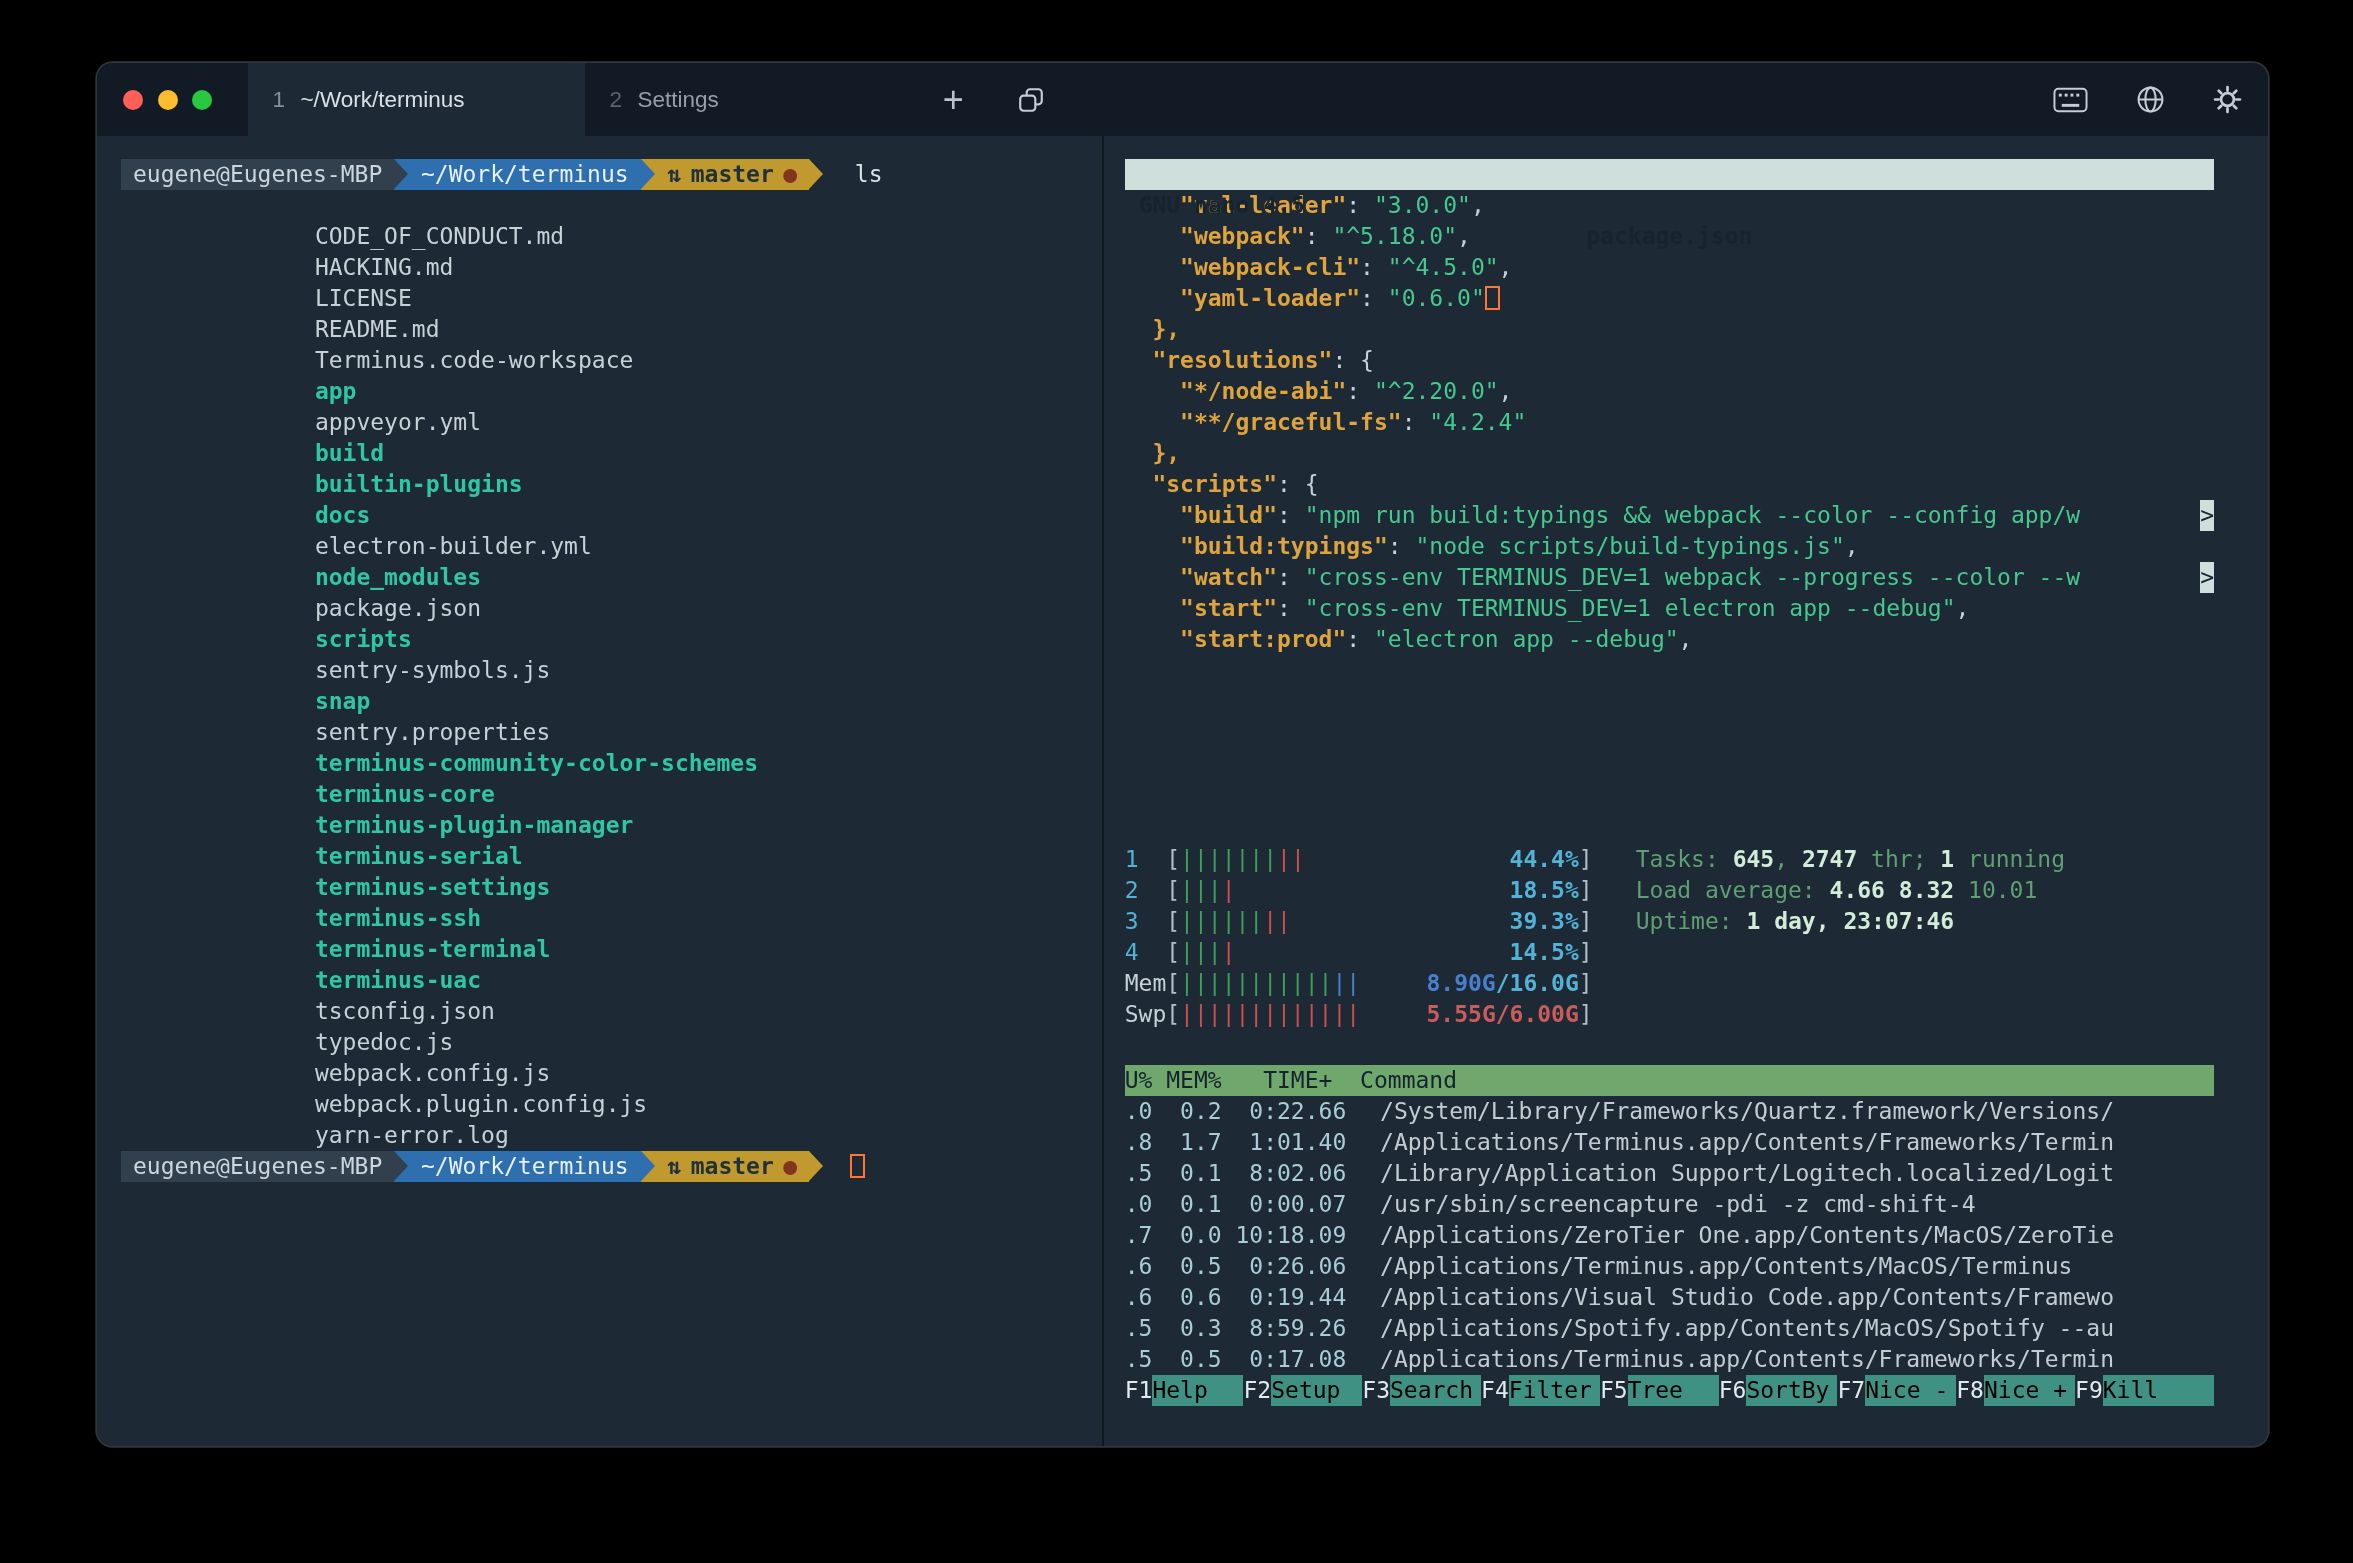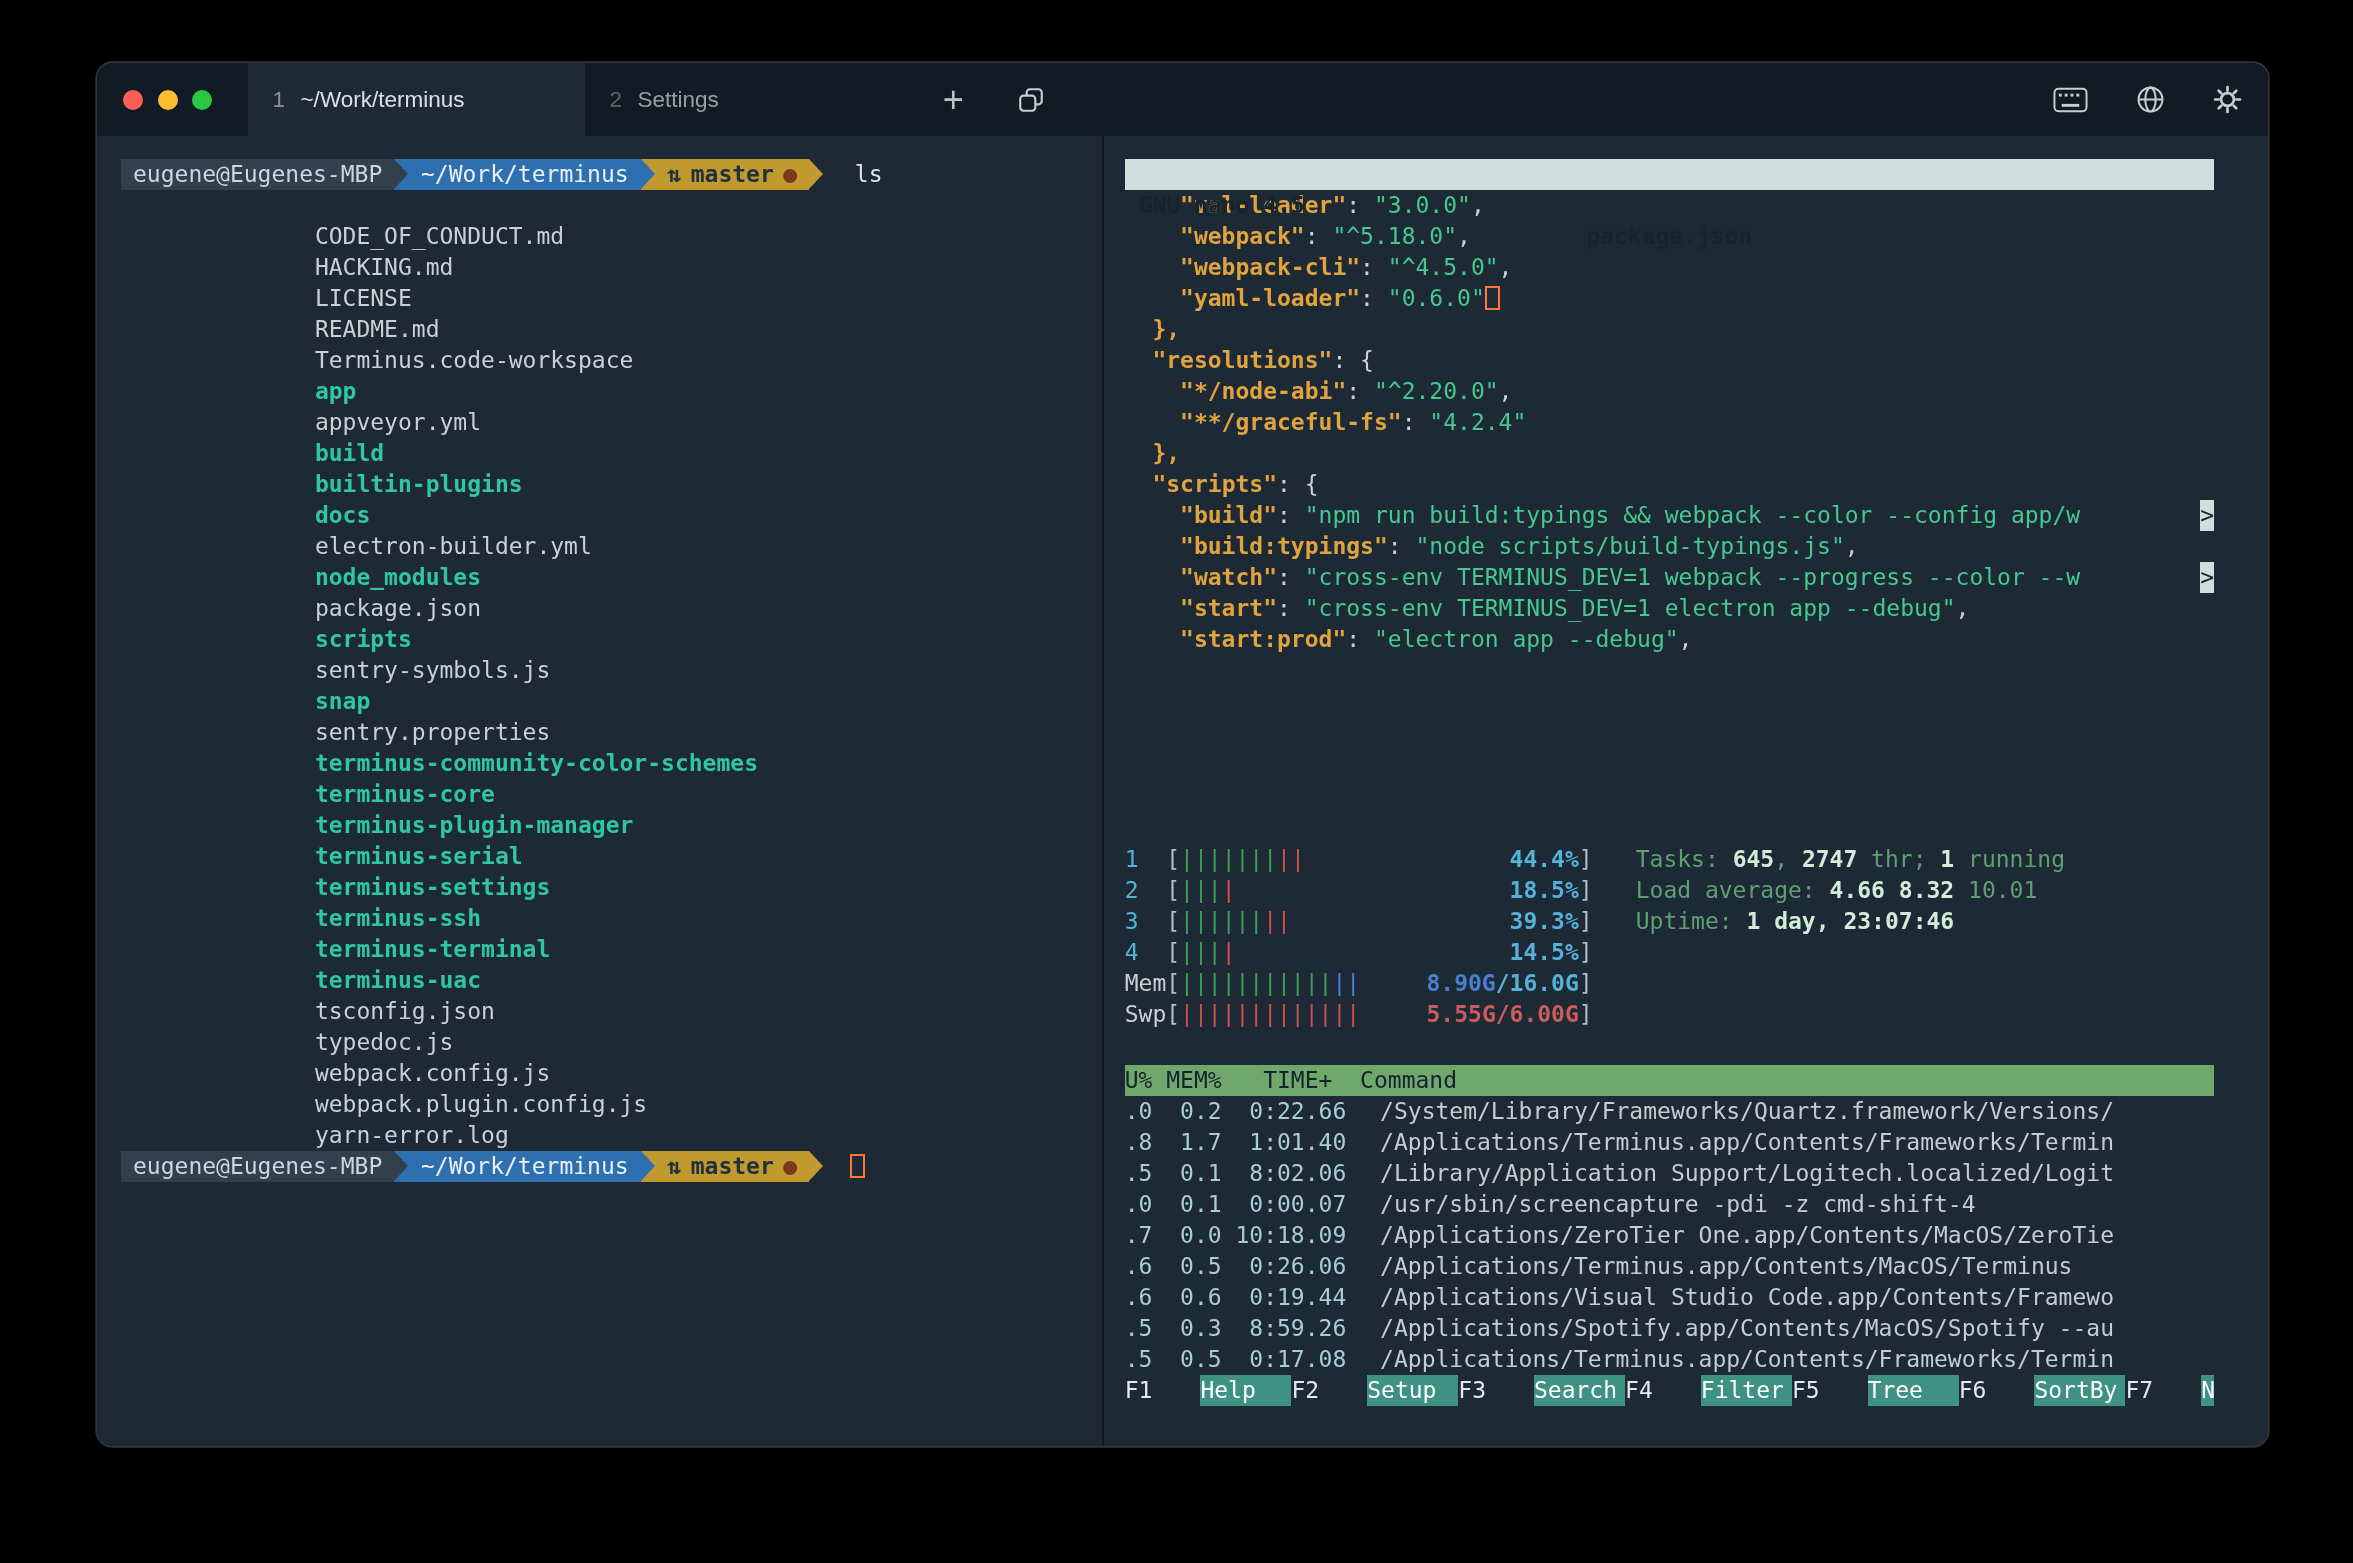--- a/index.html
+++ b/index.html
@@ -81,24 +81,24 @@
   .seg.bb{color:#4a7fd0;}
   .seg.pct{color:#53b2d6;font-weight:bold;}
   .seg.memu{color:#4a7fd0;font-weight:bold;}
   .seg.swpu{color:#cc5c5c;font-weight:bold;}
   .seg.ilab{color:#5f9f72;}
   .seg.ival{color:#d2ecd8;font-weight:bold;}
   .seg.pn{color:#a9cdd6;}
   .seg.pc{color:#c3ccd2;flex:0 1 auto;min-width:0;overflow:hidden;margin-left:20px;}
   .phead{margin-top:35px;height:31px;background:#6fa76d;color:#15232d;white-space:pre;overflow:hidden;}
   .fbar{display:flex;height:31px;overflow:hidden;}
-  .fitem{display:flex;flex:0 0 auto;gap:48px;}
+  .fitem{display:flex;flex:0 0 auto;}
   .fitem:last-child{flex:1 1 auto;align-items:flex-end;}
   .fkey{color:#e2eaee;white-space:pre;}
-  .fchip{background:#3f9183;color:#ffffff;white-space:pre;padding-right:8px;}
+  .fchip{background:#3f9183;color:#000000;white-space:pre;padding-right:8px;}
   .fitem:last-child .fchip{flex:1;}
 </style>
 </head>
 <body>
 
 <div class="stage">
   <div class="window">
 
     <div class="tabbar">
       <div class="lights">

